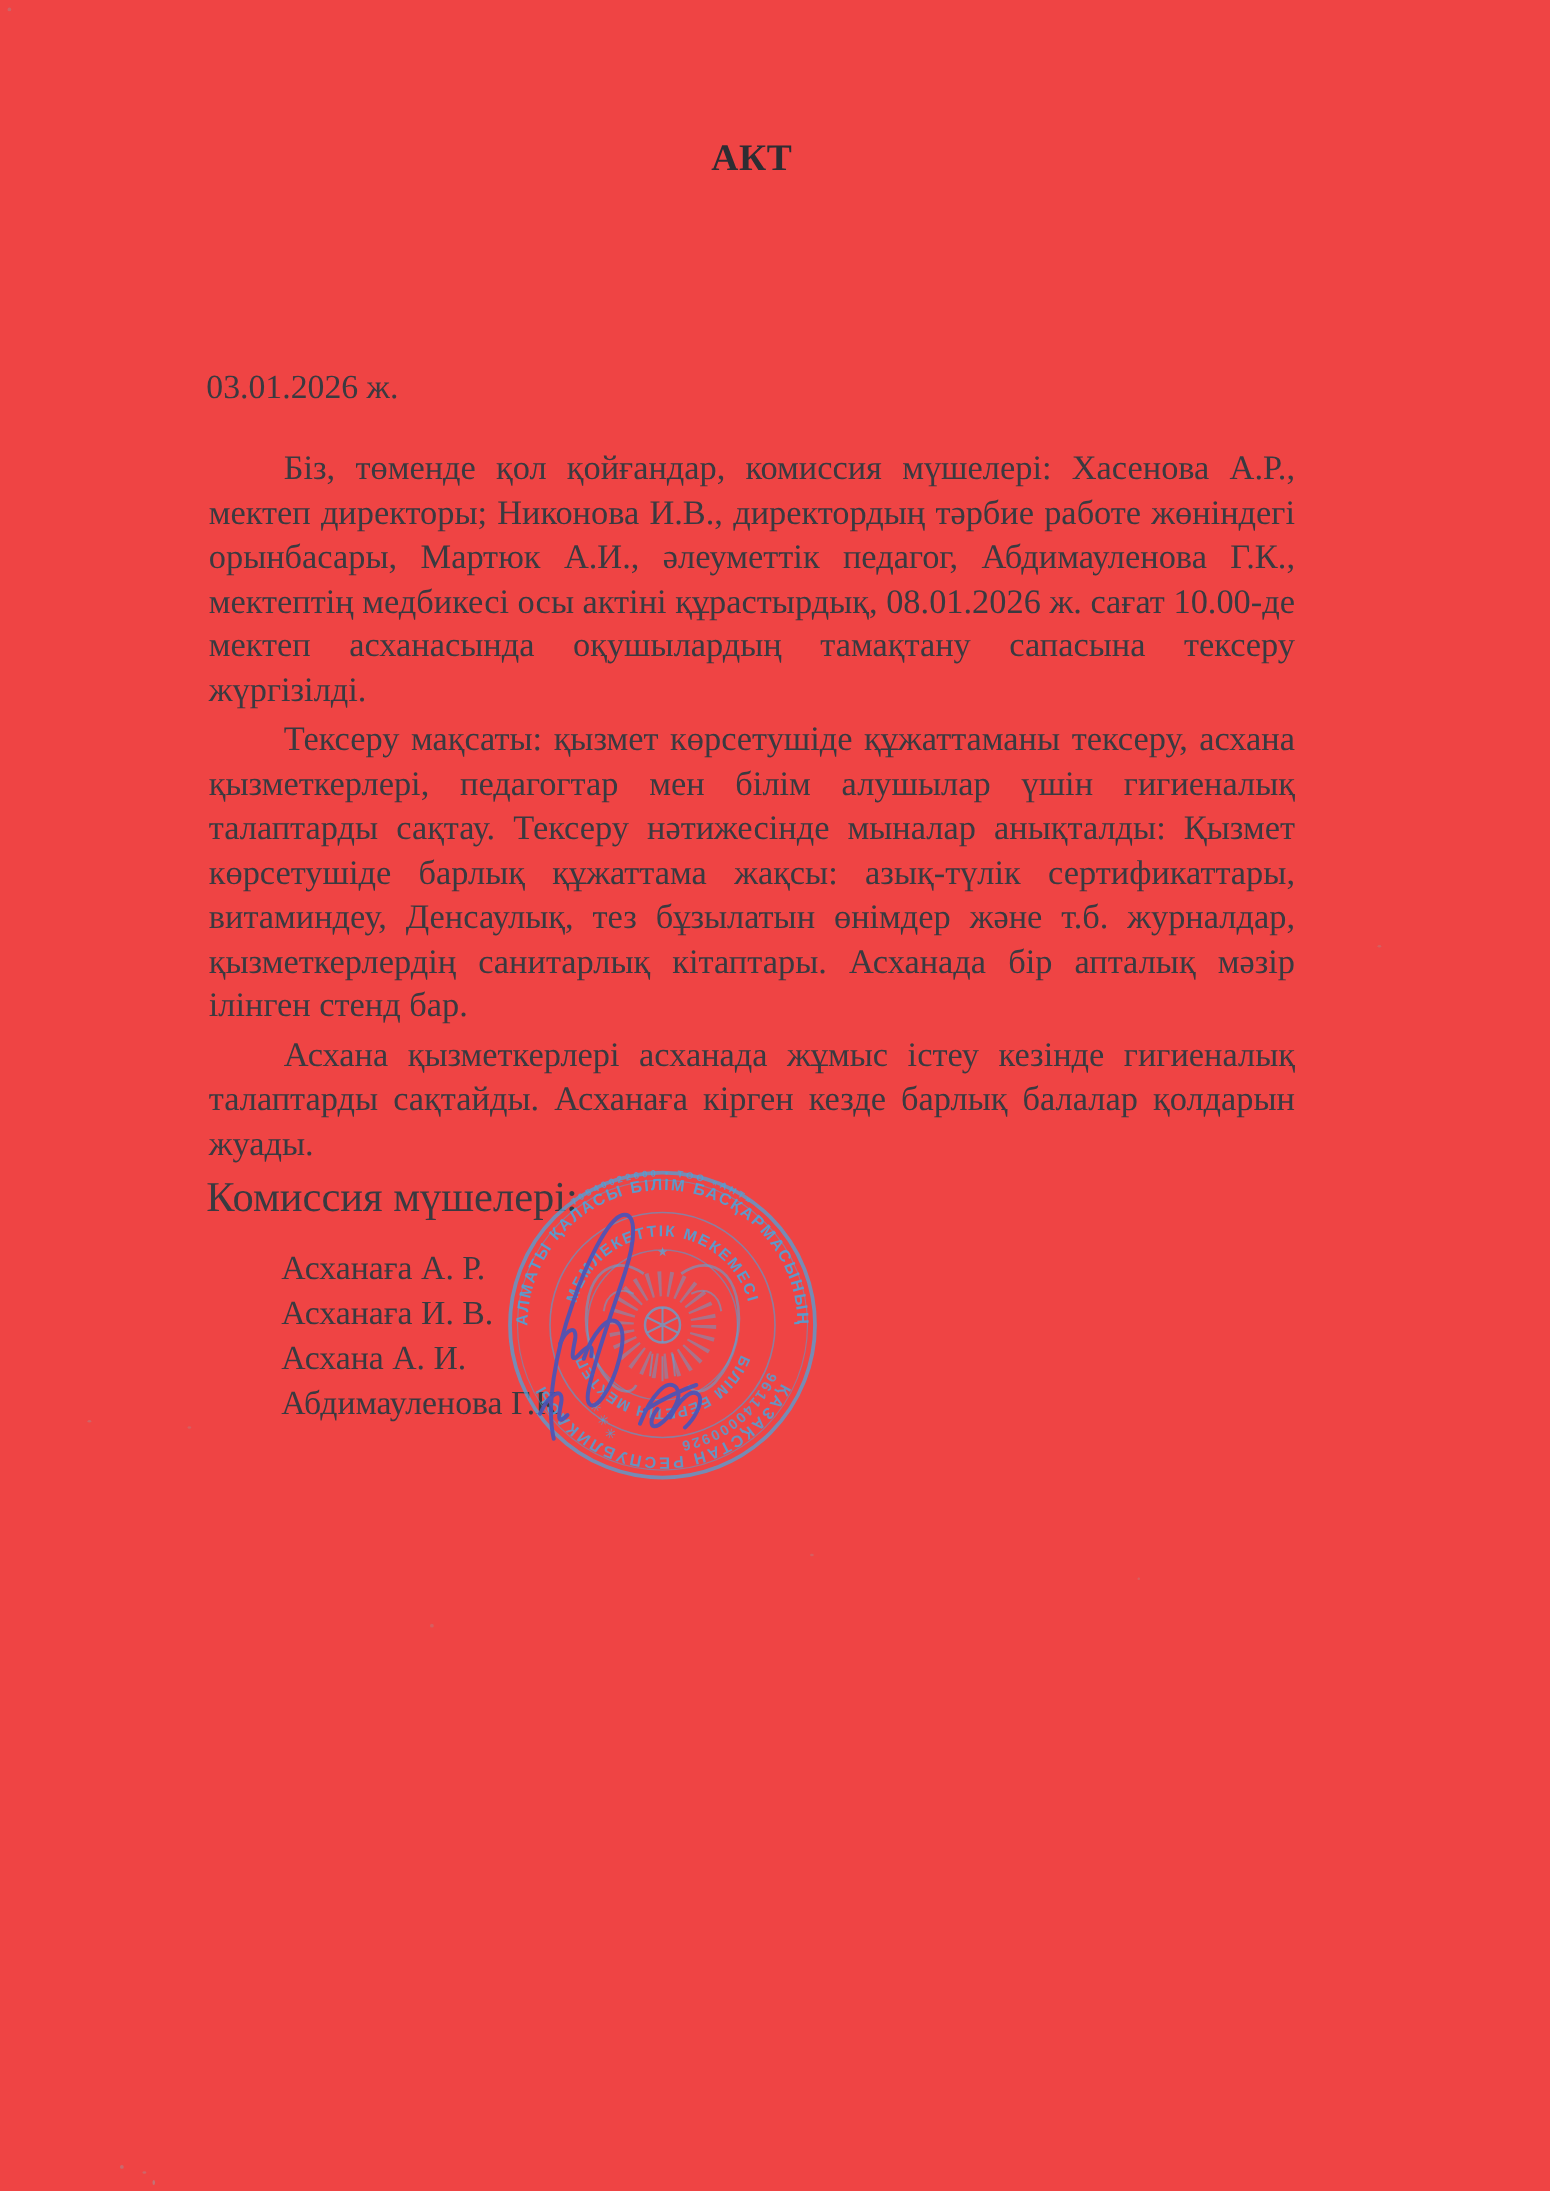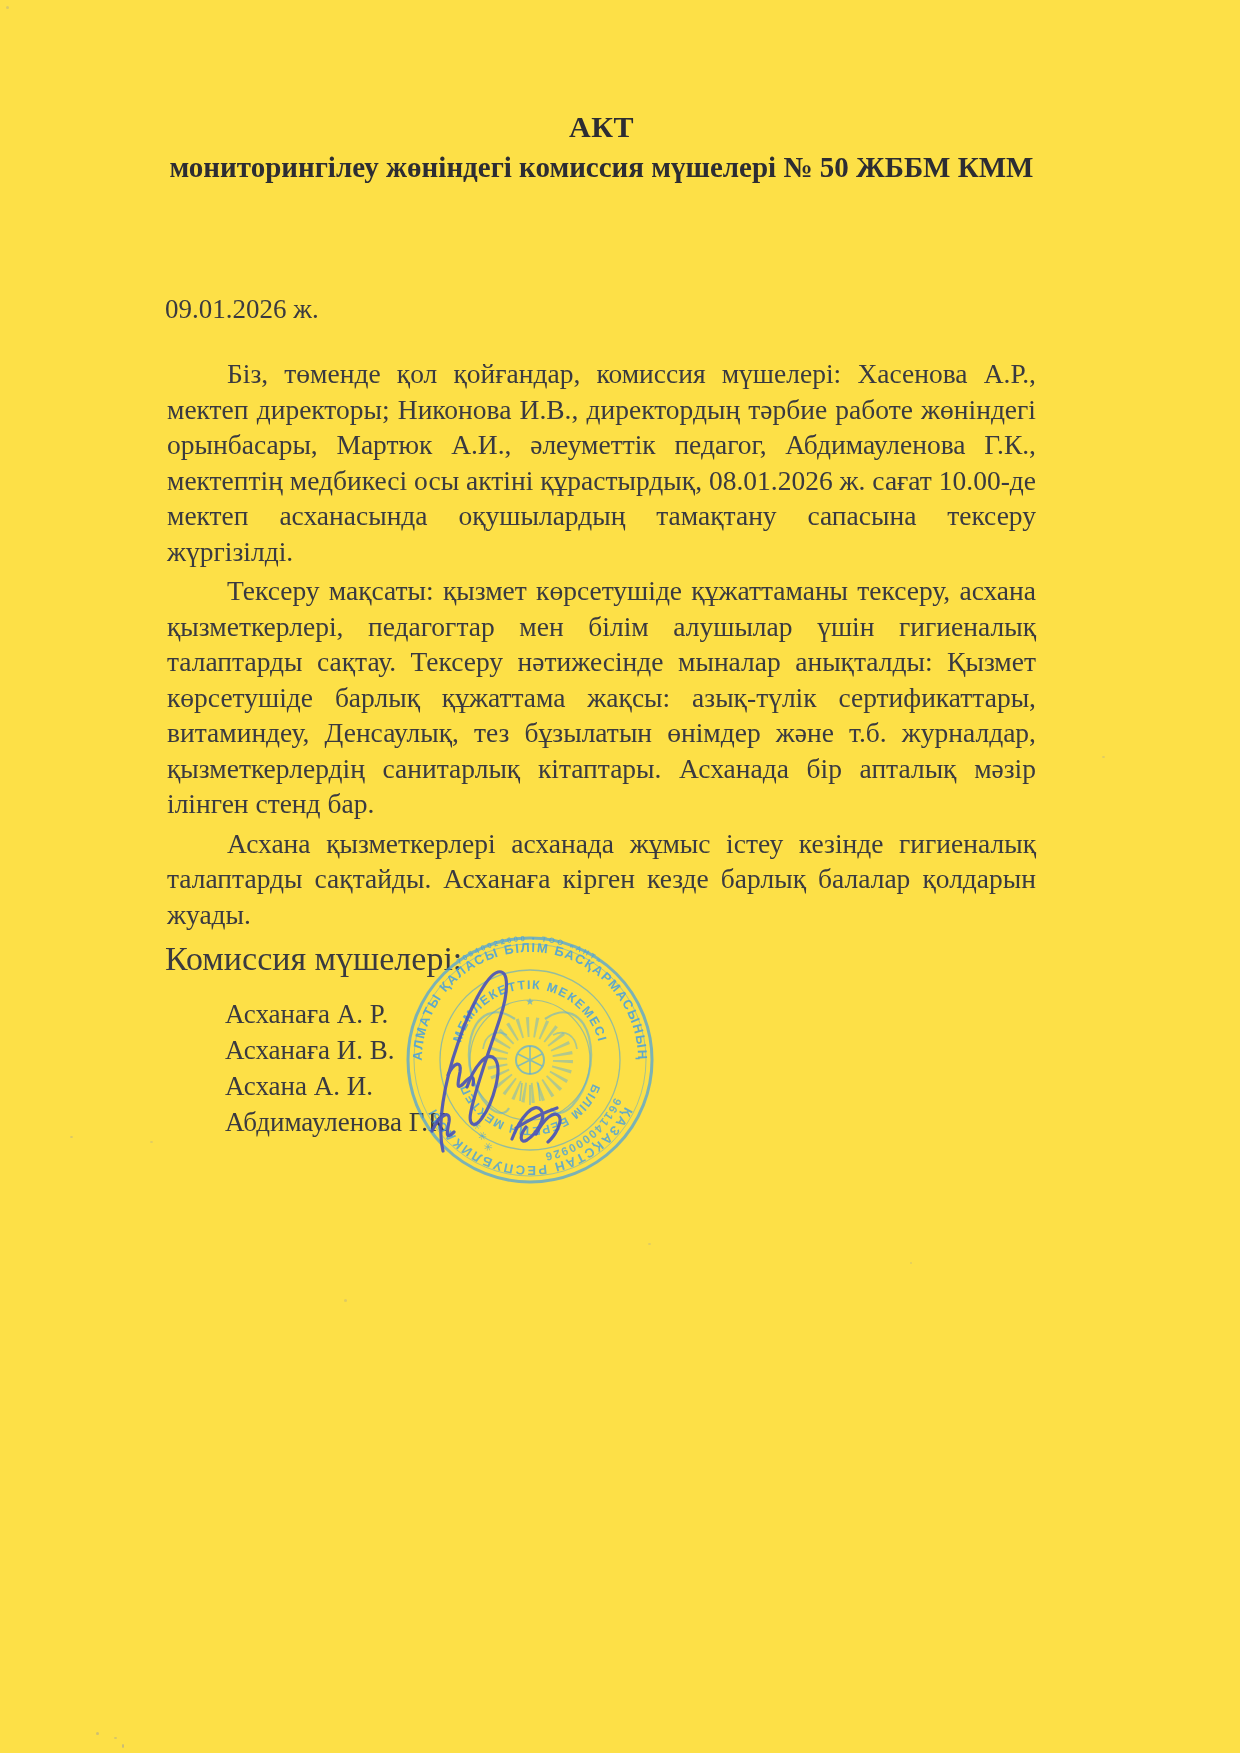--- a/index.html
+++ b/index.html
@@ -1,19 +1,19 @@
 <!DOCTYPE html>
 <html><head>
 <meta charset="utf-8">
 <style>
   html,body{margin:0;padding:0;background:#ffffff;}
   .page{
     position:relative;
     width:1240px;height:1753px;
-    background:#fde047;
+    background:#ef4444;
     font-family:"Liberation Serif","DejaVu Serif",serif;
     color:#3a3a40;
     overflow:hidden;
   }
   .doc-header{
     position:absolute;top:110px;left:163px;width:877px;
     text-align:center;font-weight:bold;color:#2d2d33;
   }
   .doc-title{font-size:30px;margin:0 0 6px 0;letter-spacing:.5px;}
   .doc-subtitle{font-size:29px;line-height:34px;}
@@ -30,24 +30,23 @@
   .stamp-text{fill:#4fa3d9;font-family:"Liberation Sans","DejaVu Sans",sans-serif;font-weight:bold;}
   .speck{position:absolute;border-radius:50%;background:#9a9aa0;}
 </style>
 </head>
 <body>
 
 <div class="page">
 
   <header class="doc-header">
     <h1 class="doc-title">АКТ</h1>
-    <div class="doc-subtitle">мониторингілеу жөніндегі комиссия мүшелері № 50 ЖББМ КММ</div>
   </header>
 
-  <div class="doc-date">09.01.2026 ж.</div>
+  <div class="doc-date">03.01.2026 ж.</div>
 
   <div class="doc-body">
     <p>Біз, төменде қол қойғандар, комиссия мүшелері: Хасенова А.Р., мектеп директоры; Никонова И.В., директордың тәрбие работе жөніндегі орынбасары, Мартюк А.И., әлеуметтік педагог, Абдимауленова Г.К., мектептің медбикесі осы актіні құрастырдық, 08.01.2026 ж. сағат 10.00-де мектеп асханасында оқушылардың тамақтану сапасына тексеру жүргізілді.</p>
     <p>Тексеру мақсаты: қызмет көрсетушіде құжаттаманы тексеру, асхана қызметкерлері, педагогтар мен білім алушылар үшін гигиеналық талаптарды сақтау. Тексеру нәтижесінде мыналар анықталды: Қызмет көрсетушіде барлық құжаттама жақсы: азық-түлік сертификаттары, витаминдеу, Денсаулық, тез бұзылатын өнімдер және т.б. журналдар, қызметкерлердің санитарлық кітаптары. Асханада бір апталық мәзір ілінген стенд бар.</p>
     <p>Асхана қызметкерлері асханада жұмыс істеу кезінде гигиеналық талаптарды сақтайды. Асханаға кірген кезде барлық балалар қолдарын жуады.</p>
   </div>
 
   <div class="commission-label">Комиссия мүшелері:</div>
 
   <div class="member-list">

